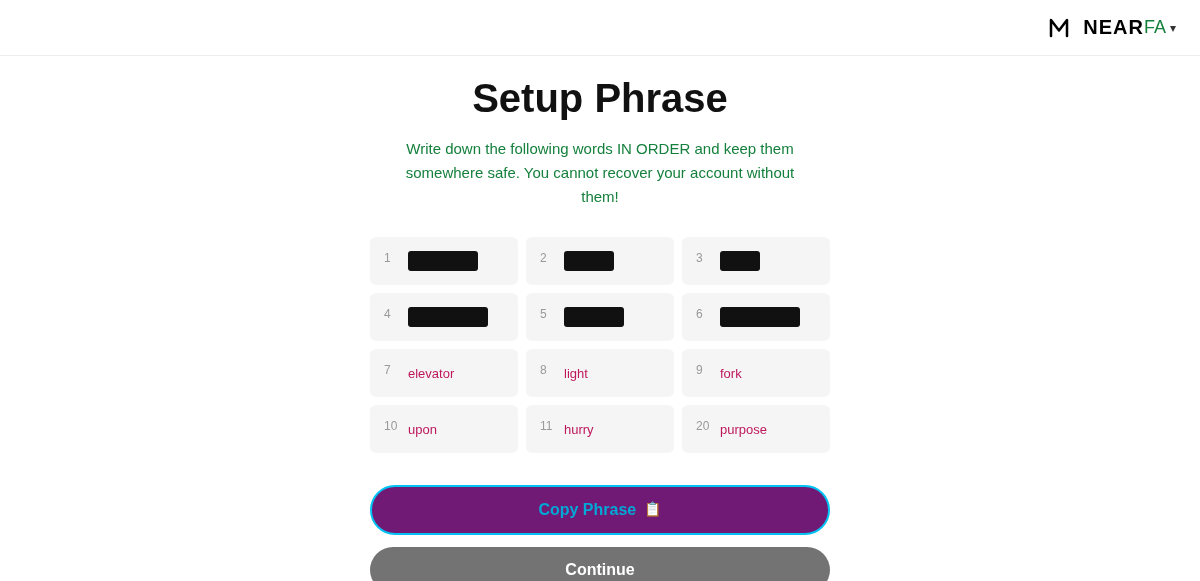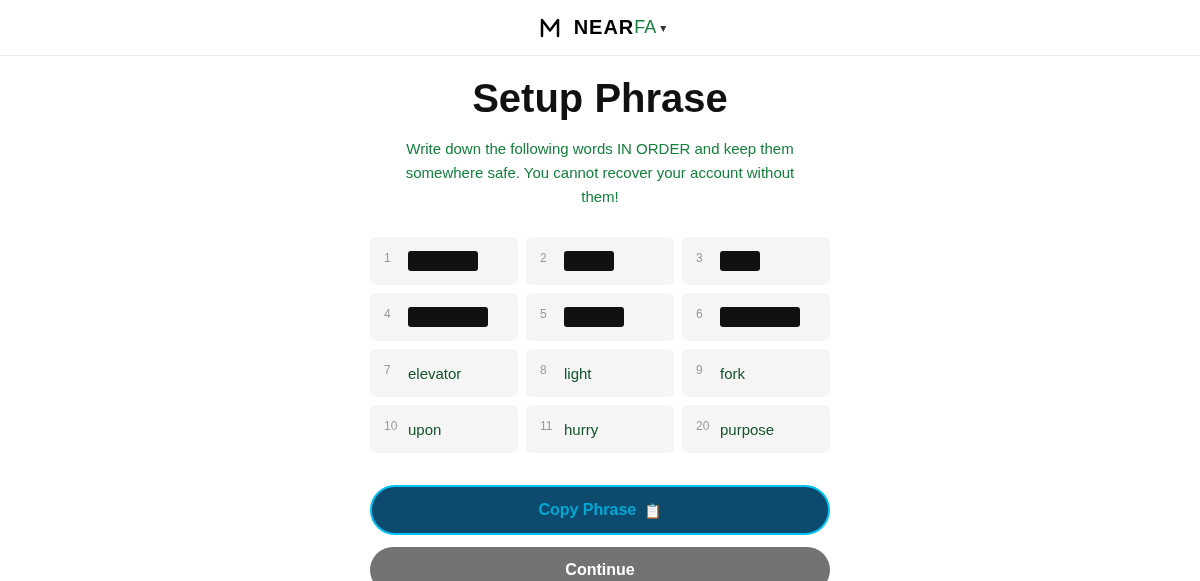--- a/index.html
+++ b/index.html
@@ -8,21 +8,21 @@
       background: #fff;
       width: 1200px;
       min-height: 581px;
       overflow-x: hidden;
     }
 
     
     .header {
       display: flex;
       align-items: center;
-      justify-content: center;
+      justify-content: flex-end;
       padding: 12px 24px;
       border-bottom: 1px solid #eee;
       height: 56px;
     }
     .logo {
       display: flex;
       align-items: center;
       gap: 8px;
     }
     .logo-icon {
@@ -97,45 +97,45 @@
     .cell-number {
       font-size: 12px;
       color: #999;
       min-width: 16px;
       flex-shrink: 0;
       align-self: flex-start;
       padding-top: 2px;
     }
 
     .cell-word {
-      font-size: 15px;
+      font-size: 13px;
       font-weight: 500;
-      color: #14532d;
+      color: #be185d;
     }
 
     .cell-redacted {
       display: inline-block;
       background: #111;
       border-radius: 3px;
       height: 20px;
     }
 
     
     .btn-copy {
       width: 460px;
       padding: 14px;
       border: 2px solid #00c2f4;
       border-radius: 30px;
-      background: #0c4a6e;
+      background: #701a75;
       color: #00a8d6;
       font-size: 16px;
       font-weight: 600;
       cursor: pointer;
       display: flex;
-      align-items: flex-end;
+      align-items: flex-start;
       justify-content: center;
       gap: 8px;
       margin-bottom: 12px;
     }
 
     .btn-continue {
       width: 460px;
       padding: 14px;
       border: none;
       border-radius: 30px;

